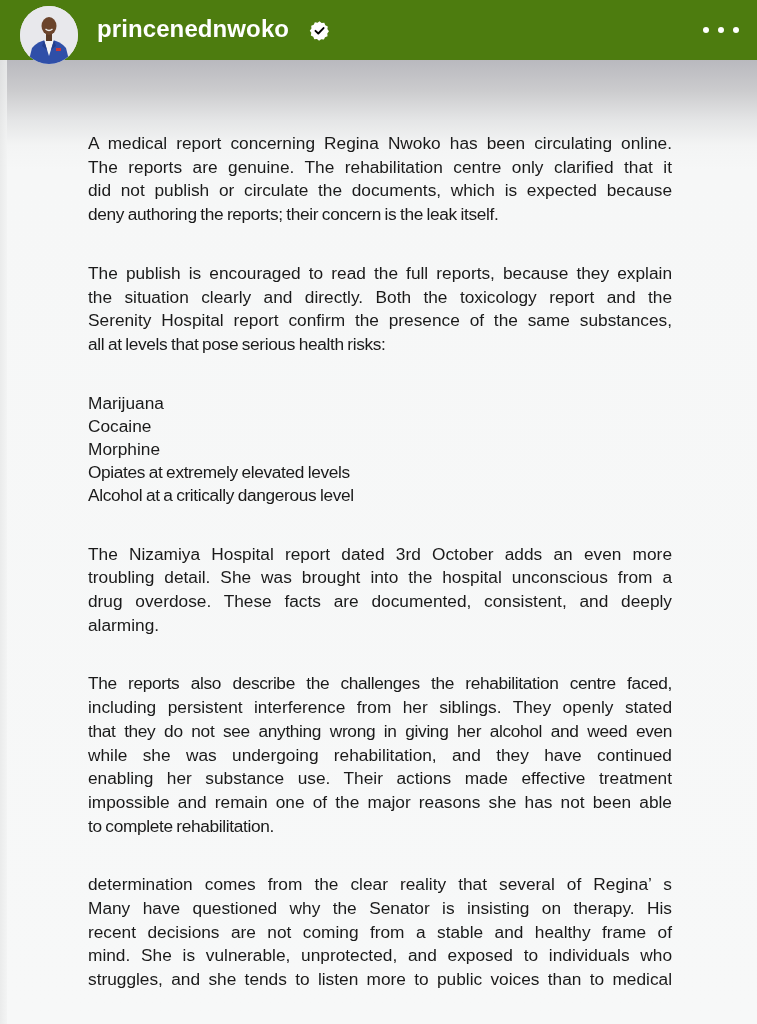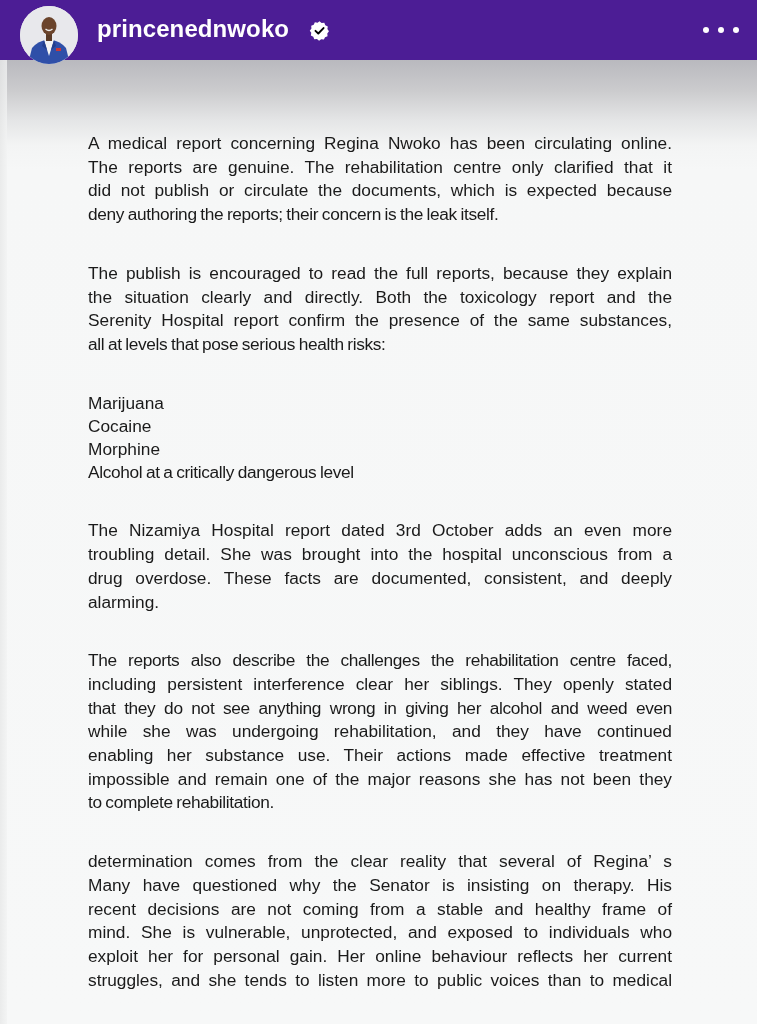--- a/index.html
+++ b/index.html
@@ -12,21 +12,21 @@
     overflow: hidden;
     background: #f6f7f7;
     font-family: "Liberation Sans", "DejaVu Sans", sans-serif;
     position: relative;
   }
   .header {
     position: absolute;
     left: 0; top: 0;
     width: 757px;
     height: 60px;
-    background: #4c1d95;
+    background: #4d7c0f;
     display: flex;
     align-items: center;
     box-sizing: border-box;
   }
   .avatar {
     position: absolute;
     left: 20px;
     top: 6px;
     width: 58px;
     height: 58px;
@@ -162,39 +162,39 @@
   <p class="gap">
     <span style="display: block; text-align: justify; text-align-last: justify;">The publish is encouraged to read the full reports, because they explain</span>
     <span style="display: block; text-align: justify; text-align-last: justify;">the situation clearly and directly. Both the toxicology report and the</span>
     <span style="display: block; text-align: justify; text-align-last: justify;">Serenity Hospital report confirm the presence of the same substances,</span>
     <span class="tight" style="display: block; text-align: left; text-align-last: left;">all at levels that pose serious health risks:</span>
   </p>
   <ul>
     <li>Marijuana</li>
     <li>Cocaine</li>
     <li>Morphine</li>
+    <li class="tight">Opiates at extremely elevated levels</li>
     <li class="tight">Alcohol at a critically dangerous level</li>
   </ul>
   <p class="gap">
     <span style="display: block; text-align: justify; text-align-last: justify;">The Nizamiya Hospital report dated 3rd October adds an even more</span>
     <span style="display: block; text-align: justify; text-align-last: justify;">troubling detail. She was brought into the hospital unconscious from a</span>
     <span style="display: block; text-align: justify; text-align-last: justify;">drug overdose. These facts are documented, consistent, and deeply</span>
     <span style="display: block; text-align: left; text-align-last: left;">alarming.</span>
   </p>
   <p class="gap">
     <span class="tight" style="display: block; text-align: justify; text-align-last: justify;">The reports also describe the challenges the rehabilitation centre faced,</span>
-    <span style="display: block; text-align: justify; text-align-last: justify;">including persistent interference clear her siblings. They openly stated</span>
+    <span style="display: block; text-align: justify; text-align-last: justify;">including persistent interference from her siblings. They openly stated</span>
     <span class="tight" style="display: block; text-align: justify; text-align-last: justify;">that they do not see anything wrong in giving her alcohol and weed even</span>
     <span style="display: block; text-align: justify; text-align-last: justify;">while she was undergoing rehabilitation, and they have continued</span>
     <span style="display: block; text-align: justify; text-align-last: justify;">enabling her substance use. Their actions made effective treatment</span>
-    <span style="display: block; text-align: justify; text-align-last: justify;">impossible and remain one of the major reasons she has not been they</span>
+    <span style="display: block; text-align: justify; text-align-last: justify;">impossible and remain one of the major reasons she has not been able</span>
     <span class="tight" style="display: block; text-align: left; text-align-last: left;">to complete rehabilitation.</span>
   </p>
   <p class="gap">
     <span style="display: block; text-align: justify; text-align-last: justify;">determination comes from the clear reality that several of Regina’ s</span>
     <span style="display: block; text-align: justify; text-align-last: justify;">Many have questioned why the Senator is insisting on therapy. His</span>
     <span style="display: block; text-align: justify; text-align-last: justify;">recent decisions are not coming from a stable and healthy frame of</span>
     <span style="display: block; text-align: justify; text-align-last: justify;">mind. She is vulnerable, unprotected, and exposed to individuals who</span>
-    <span style="display: block; text-align: justify; text-align-last: justify;">exploit her for personal gain. Her online behaviour reflects her current</span>
     <span style="display: block; text-align: justify; text-align-last: justify;">struggles, and she tends to listen more to public voices than to medical</span>
 
   </p>
 </div>
 
 </body></html>

